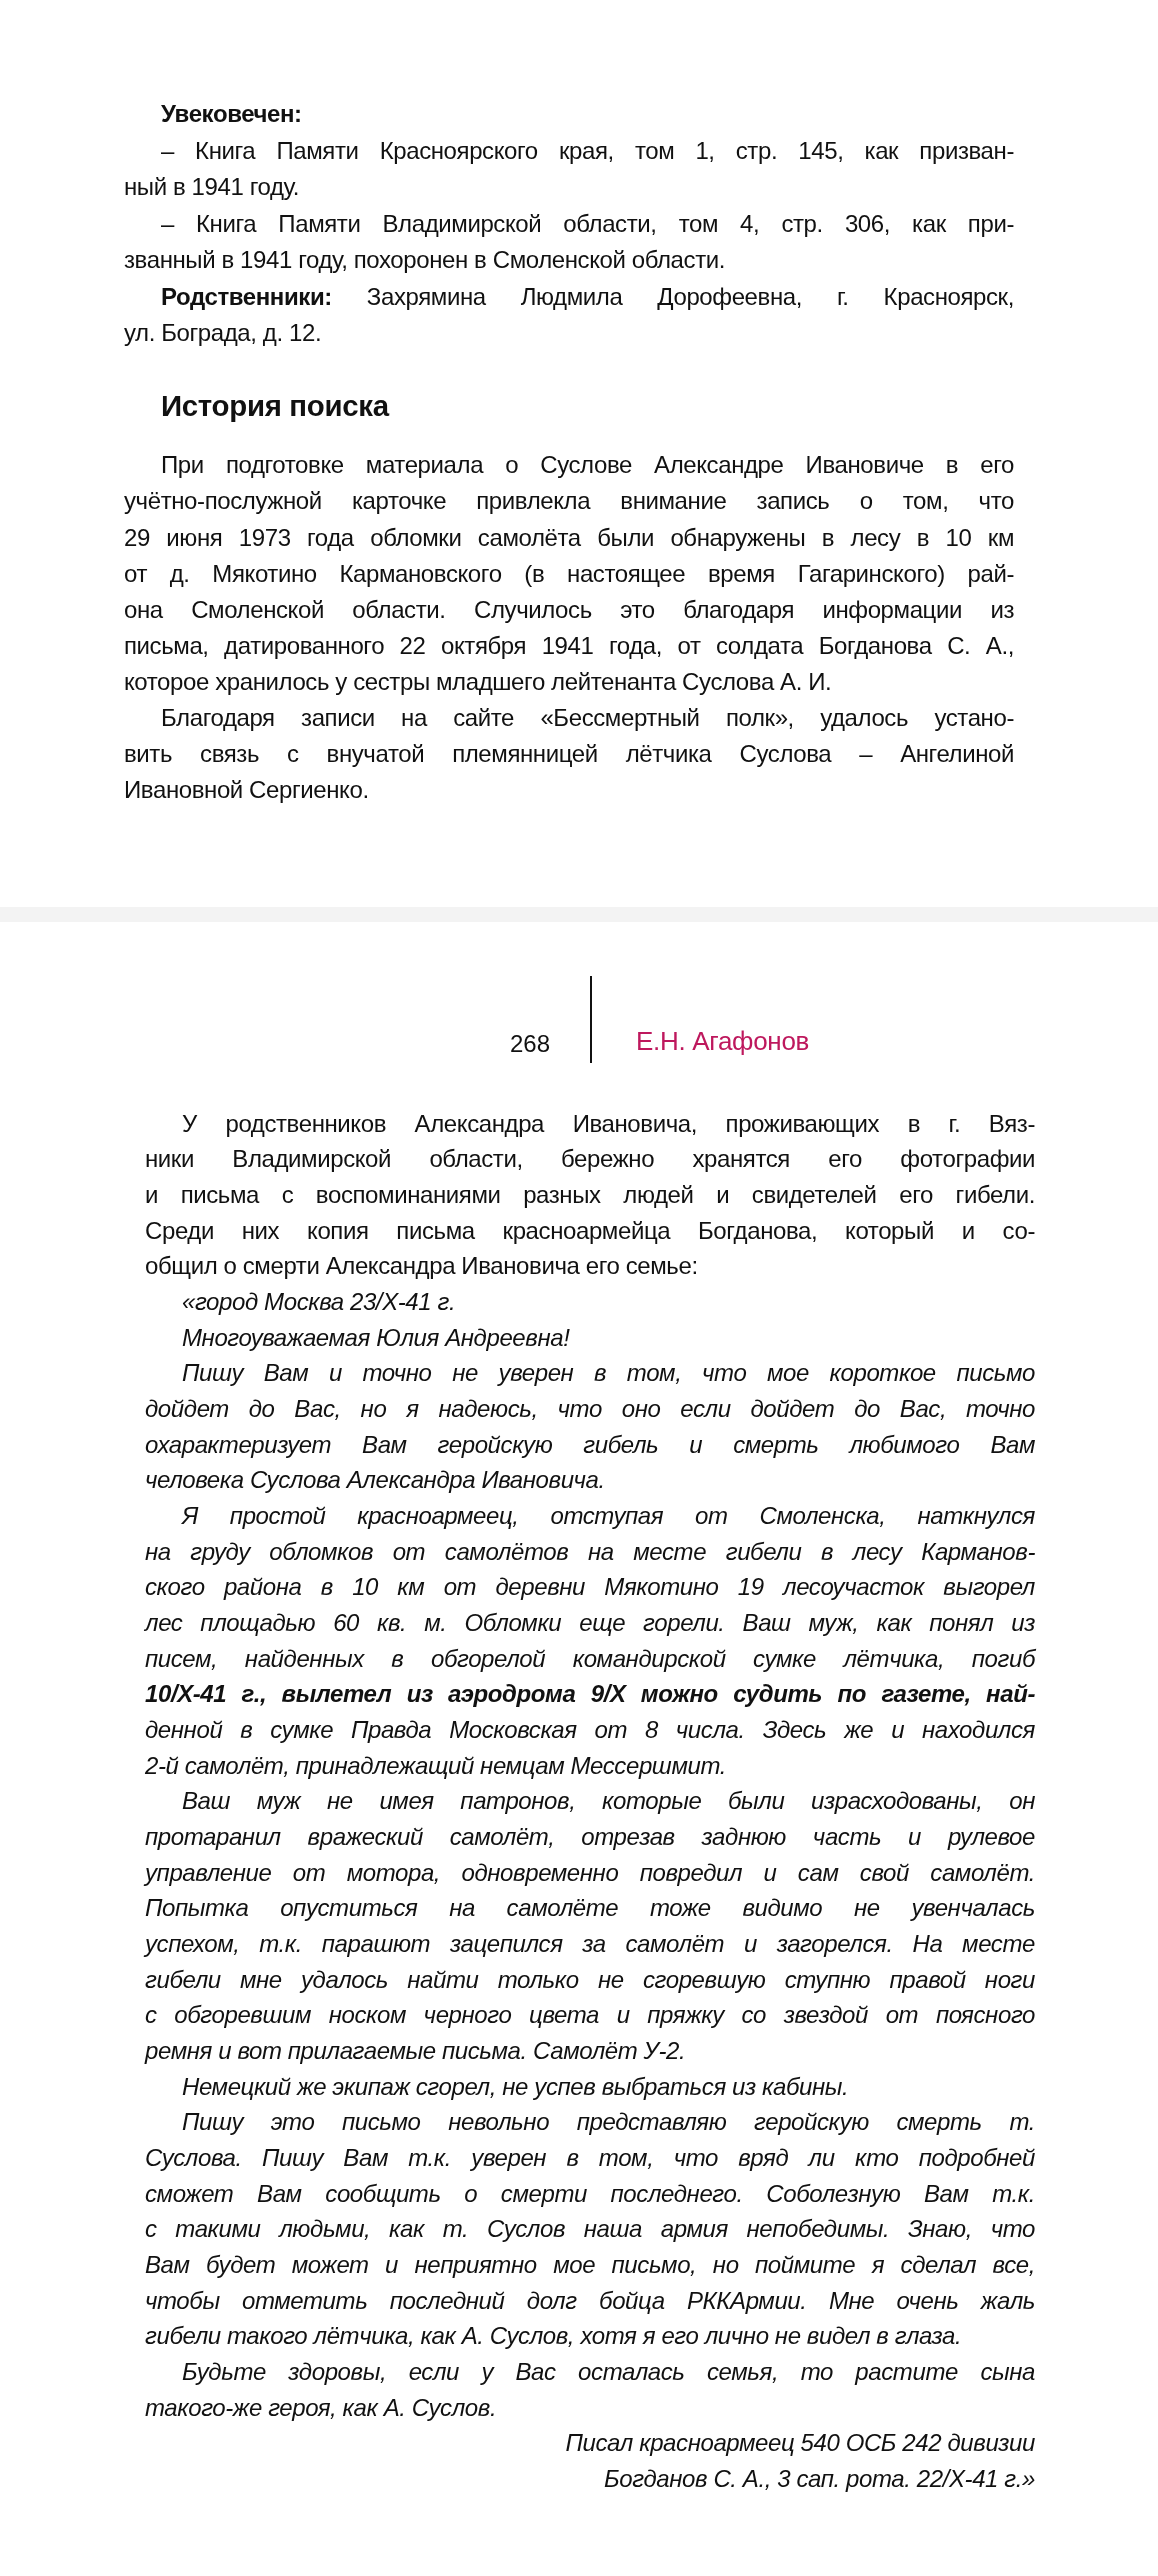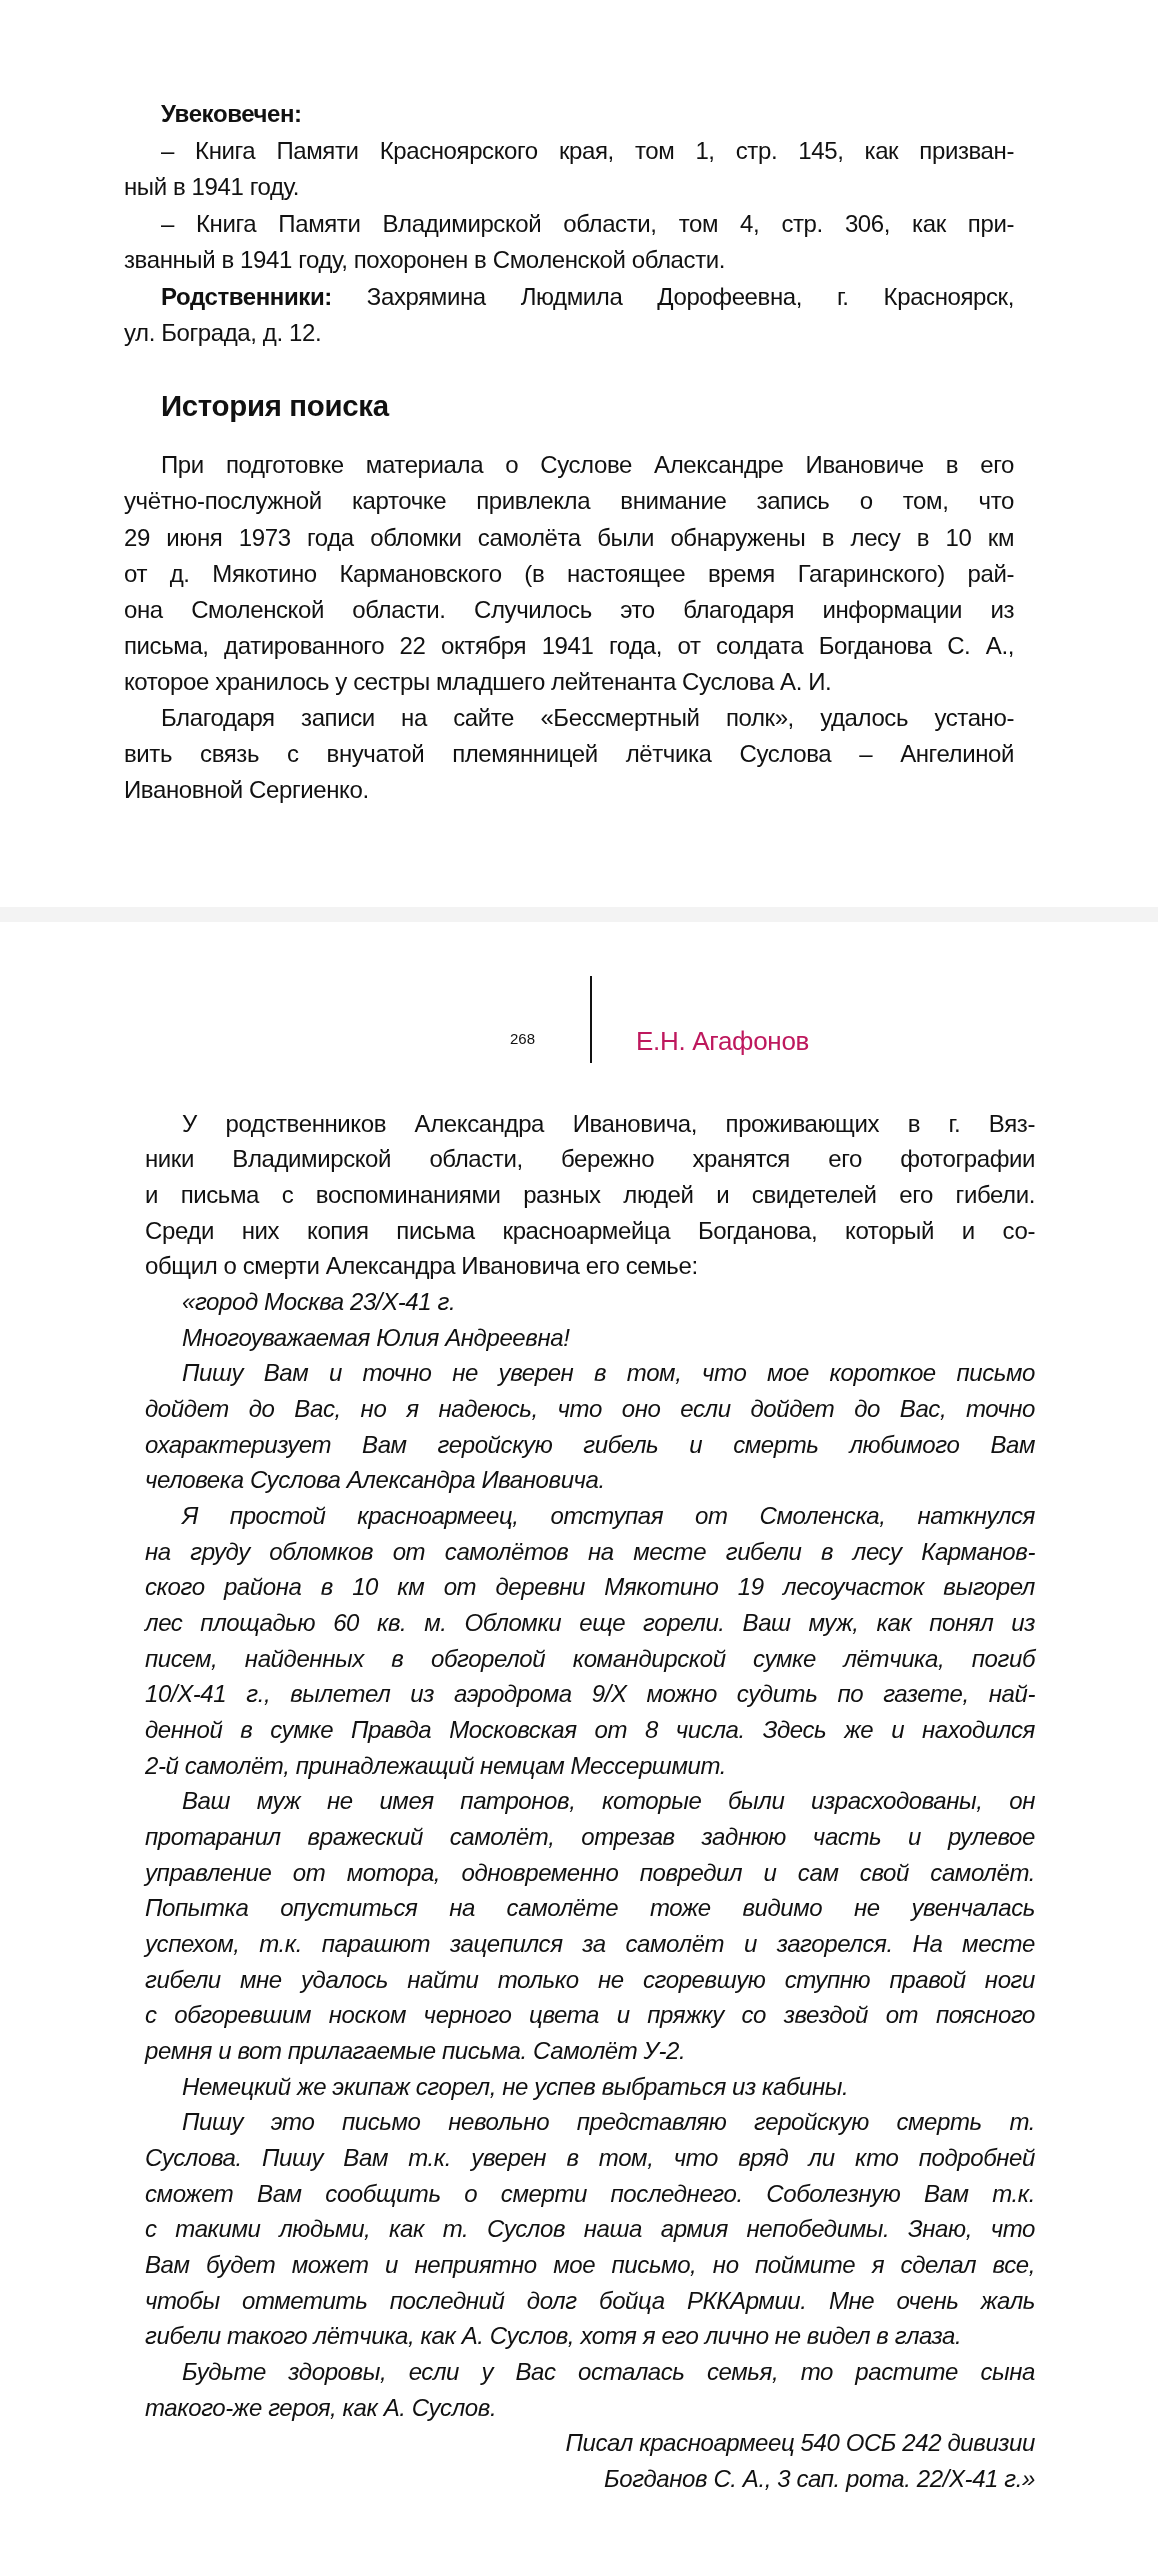--- a/index.html
+++ b/index.html
@@ -12,21 +12,21 @@
   .col2 { position: absolute; left: 145px; width: 890px; }
   .ln { position: absolute; left: 0; width: 100%; height: 36px; line-height: 36px; white-space: nowrap;
         font-family: "Liberation Sans", sans-serif; font-size: 24px; letter-spacing: -0.4px;
         text-align: justify; text-align-last: justify; }
   .ln.last { text-align-last: left; }
   .ln.ind { padding-left: 37px; box-sizing: border-box; }
   .ln.right { text-align: right; text-align-last: right; }
   .it { font-style: italic; }
   .b { font-weight: bold; }
   .h2 { font-size: 29.4px; font-weight: bold; letter-spacing: -0.3px; }
-  .pagenum { position: absolute; left: 510px; top: 1030px; font-family: "Liberation Sans", sans-serif; font-size: 15px; color:#111; }
+  .pagenum { position: absolute; left: 510px; top: 1030px; font-family: "Liberation Sans", sans-serif; font-size: 24px; color:#111; }
   .rule { position: absolute; left: 590px; top: 976px; width: 1.9px; height: 87px; background: #111; }
   .runhead { position: absolute; left: 636px; top: 1026px; font-family: "Liberation Sans", sans-serif; font-size: 26px; font-weight: normal; color:#be185d; letter-spacing: -0.3px; }
 </style>
 </head>
 <body>
 
 <div class="page" id="page1">
   <div class="col1" style="top:0;">
     <div class="ln ind b last" style="top:96px;">Увековечен:</div>
     <div class="ln ind" style="top:133px;">–  Книга Памяти Красноярского края, том 1, стр. 145, как призван-</div>
@@ -67,21 +67,21 @@
     <div class="ln ind last it" style="top: 1320px;">Многоуважаемая Юлия Андреевна!</div>
     <div class="ln ind it" style="top: 1355px;">Пишу Вам и точно не уверен в том, что мое короткое письмо</div>
     <div class="ln it" style="top: 1391px;">дойдет до Вас, но я надеюсь, что оно если дойдет до Вас, точно</div>
     <div class="ln it" style="top: 1427px;">охарактеризует Вам геройскую гибель и смерть любимого Вам</div>
     <div class="ln last it" style="top: 1462px;">человека Суслова Александра Ивановича.</div>
     <div class="ln ind it" style="top: 1498px;">Я простой красноармеец, отступая от Смоленска, наткнулся</div>
     <div class="ln it" style="top: 1534px;">на груду обломков от самолётов на месте гибели в лесу Карманов-</div>
     <div class="ln it" style="top: 1569px;">ского района в 10 км от деревни Мякотино 19 лесоучасток выгорел</div>
     <div class="ln it" style="top: 1605px;">лес площадью 60 кв. м. Обломки еще горели. Ваш муж, как понял из</div>
     <div class="ln it" style="top: 1641px;">писем, найденных в обгорелой командирской сумке лётчика, погиб</div>
-    <div class="ln it" style="top: 1676px;">10/Х-41 г., вылетел из аэродрома 9/Х можно судить по газете, най-</div>
+    <div class="ln it" style="top: 1676px; font-weight: bold;">10/Х-41 г., вылетел из аэродрома 9/Х можно судить по газете, най-</div>
     <div class="ln it" style="top: 1712px;">денной в сумке Правда Московская от 8 числа. Здесь же и находился</div>
     <div class="ln last it" style="top: 1748px;">2-й самолёт, принадлежащий немцам Мессершмит.</div>
     <div class="ln ind it" style="top: 1783px;">Ваш муж не имея патронов, которые были израсходованы, он</div>
     <div class="ln it" style="top: 1819px;">протаранил вражеский самолёт, отрезав заднюю часть и рулевое</div>
     <div class="ln it" style="top: 1855px;">управление от мотора, одновременно повредил и сам свой самолёт.</div>
     <div class="ln it" style="top: 1890px;">Попытка опуститься на самолёте тоже видимо не увенчалась</div>
     <div class="ln it" style="top: 1926px;">успехом, т.к. парашют зацепился за самолёт и загорелся. На месте</div>
     <div class="ln it" style="top: 1962px;">гибели мне удалось найти только не сгоревшую ступню правой ноги</div>
     <div class="ln it" style="top: 1997px;">с обгоревшим носком черного цвета и пряжку со звездой от поясного</div>
     <div class="ln last it" style="top: 2033px;">ремня и вот прилагаемые письма. Самолёт У-2.</div>

